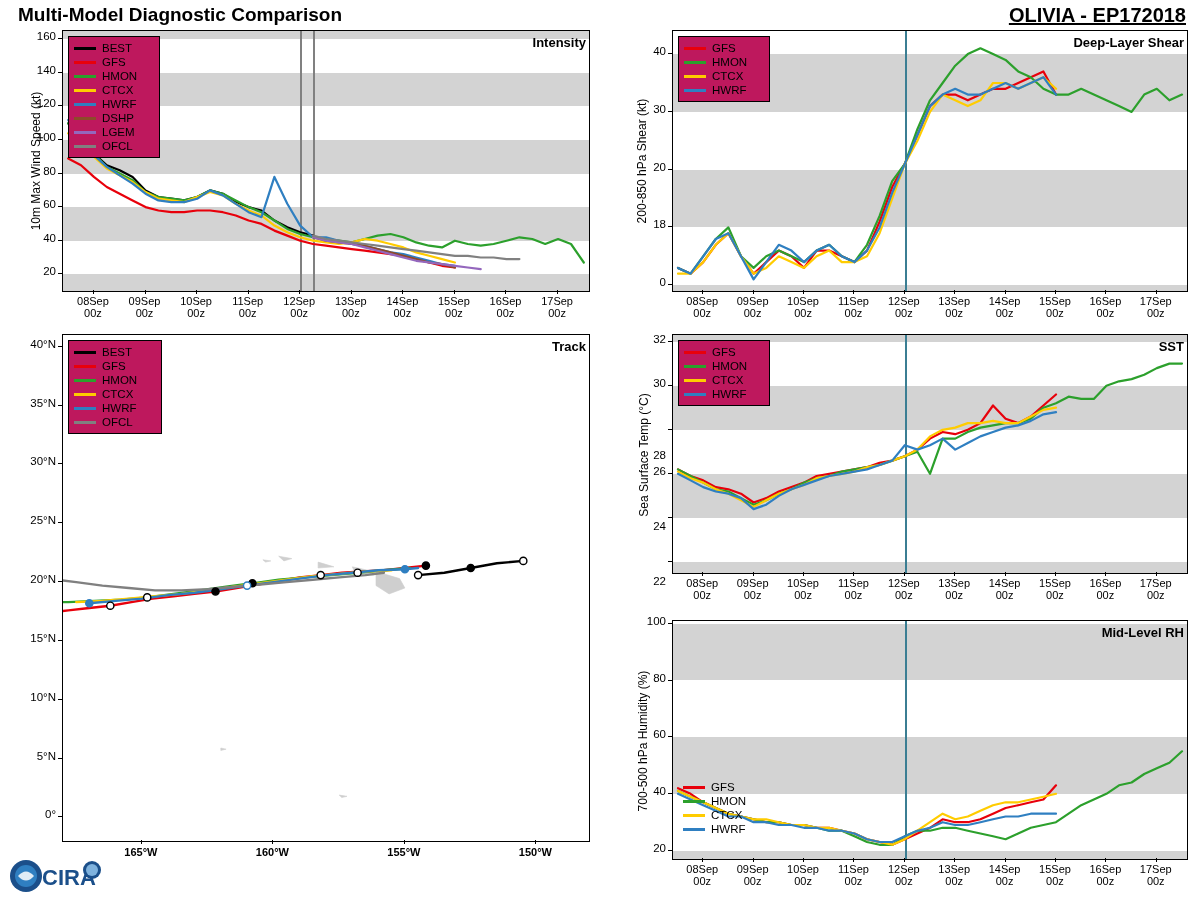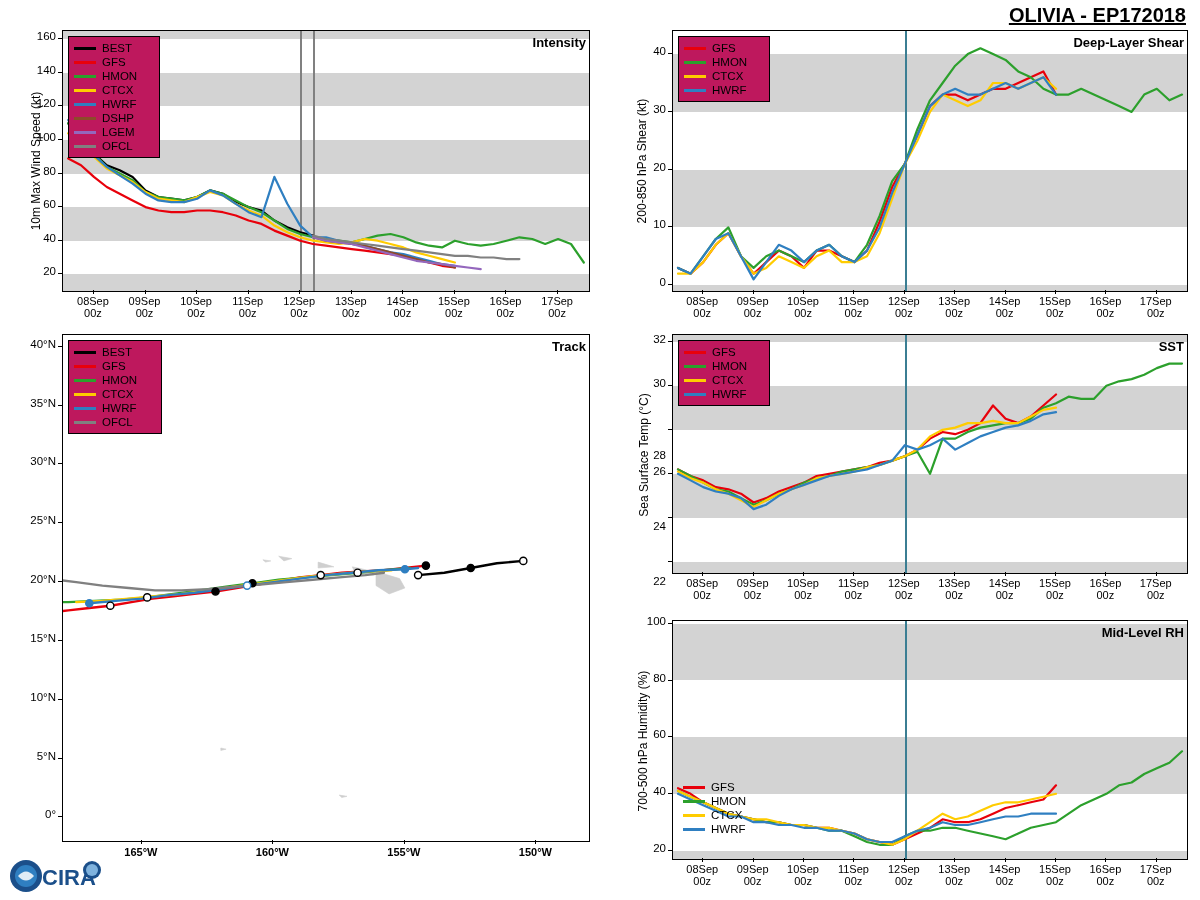--- a/index.html
+++ b/index.html
@@ -28,20 +28,21 @@
 
   svg.series{position:absolute;left:0;top:0;overflow:visible;}
 
   .logo{position:absolute;left:8px;bottom:4px;width:104px;height:40px;}
 </style>
 </head>
 <body>
 
 <div id="root">
 
+  <div class="title-left">Multi-Model Diagnostic Comparison</div>
   <div class="title-right">OLIVIA - EP172018</div>
 
   <div class="panel" id="panel-intensity" style="left:0;top:22px;width:600px;height:300px;">
     <div class="plotbox" id="box-intensity" style="left:62px;top:8px;width:528px;height:262px;">
         <div class="band" style="top:243.2258064516129px;height:16.774193548387103px;"></div>
         <div class="band" style="top:176.1290322580645px;height:33.54838709677418px;"></div>
         <div class="band" style="top:109.03225806451613px;height:33.54838709677418px;"></div>
         <div class="band" style="top:41.935483870967744px;height:33.54838709677419px;"></div>
         <div class="band" style="top:0px;height:8.387096774193548px;"></div>
         <div class="vline" style="left:237.21568627450975px;background:#808080;"></div>
@@ -233,21 +234,21 @@
           <polyline points="5.0,236.9 17.6,242.7 30.2,231.1 42.8,213.8 55.4,202.2 68.0,225.3 80.6,242.7 93.2,231.1 105.8,219.6 118.4,225.3 131.0,236.9 143.6,219.6 156.2,219.6 168.8,225.3 181.4,231.1 194.0,219.6 206.6,190.7 219.2,156.0 231.8,132.9 244.4,104.0 257.0,75.1 269.6,63.6 282.2,63.6 294.8,69.3 307.4,63.6 320.0,57.8 332.6,57.8 345.2,52.0 357.8,46.2 370.4,40.4 383.0,63.6" fill="none" stroke="#e8000b" stroke-width="2.2" stroke-linejoin="round" stroke-linecap="round"></polyline>
           <polyline points="5.0,236.9 17.6,242.7 30.2,225.3 42.8,208.0 55.4,196.4 68.0,225.3 80.6,236.9 93.2,225.3 105.8,219.6 118.4,225.3 131.0,231.1 143.6,219.6 156.2,213.8 168.8,225.3 181.4,231.1 194.0,213.8 206.6,184.9 219.2,150.2 231.8,132.9 244.4,98.2 257.0,69.3 269.6,52.0 282.2,34.7 294.8,23.1 307.4,17.3 320.0,23.1 332.6,28.9 345.2,40.4 357.8,46.2 370.4,57.8 383.0,63.6 395.6,63.6 408.2,57.8 420.8,63.6 433.4,69.3 446.0,75.1 458.6,80.9 471.2,63.6 483.8,57.8 496.4,69.3 509.0,63.6" fill="none" stroke="#2ca02c" stroke-width="2.2" stroke-linejoin="round" stroke-linecap="round"></polyline>
           <polyline points="5.0,242.7 17.6,242.7 30.2,231.1 42.8,213.8 55.4,202.2 68.0,225.3 80.6,242.7 93.2,236.9 105.8,225.3 118.4,231.1 131.0,236.9 143.6,225.3 156.2,219.6 168.8,231.1 181.4,231.1 194.0,225.3 206.6,202.2 219.2,167.6 231.8,132.9 244.4,109.8 257.0,80.9 269.6,63.6 282.2,69.3 294.8,75.1 307.4,69.3 320.0,52.0 332.6,52.0 345.2,57.8 357.8,52.0 370.4,46.2 383.0,57.8" fill="none" stroke="#ffcc00" stroke-width="2.2" stroke-linejoin="round" stroke-linecap="round"></polyline>
           <polyline points="5.0,236.9 17.6,242.7 30.2,225.3 42.8,208.0 55.4,202.2 68.0,225.3 80.6,248.4 93.2,231.1 105.8,213.8 118.4,219.6 131.0,231.1 143.6,219.6 156.2,213.8 168.8,225.3 181.4,231.1 194.0,219.6 206.6,196.4 219.2,161.8 231.8,132.9 244.4,104.0 257.0,75.1 269.6,63.6 282.2,57.8 294.8,63.6 307.4,63.6 320.0,57.8 332.6,52.0 345.2,57.8 357.8,52.0 370.4,46.2 383.0,63.6" fill="none" stroke="#2f7fc1" stroke-width="2.2" stroke-linejoin="round" stroke-linecap="round"></polyline>
         </svg>
       </div>
     <div class="panel-title" style="right:16px;top:13px;">Deep-Layer Shear</div>
     <div class="ylabel" style="left:-58px;top:132px;width:200px;text-align:center;transform:rotate(-90deg);">200-850 hPa Shear (kt)</div>
   <div class="ytick" style="left:24px;top:254.22222222222217px;width:42px;">0</div>
       <div class="tickmark" style="left:68px;top:262.2222222222222px;width:4px;height:1px;"></div>
-      <div class="ytick" style="left:24px;top:196.44444444444443px;width:42px;">10</div>
+      <div class="ytick" style="left:24px;top:196.44444444444443px;width:42px;">18</div>
       <div class="tickmark" style="left:68px;top:204.44444444444443px;width:4px;height:1px;"></div>
       <div class="ytick" style="left:24px;top:138.66666666666666px;width:42px;">20</div>
       <div class="tickmark" style="left:68px;top:146.66666666666666px;width:4px;height:1px;"></div>
       <div class="ytick" style="left:24px;top:80.88888888888889px;width:42px;">30</div>
       <div class="tickmark" style="left:68px;top:88.88888888888889px;width:4px;height:1px;"></div>
       <div class="ytick" style="left:24px;top:23.11111111111111px;width:42px;">40</div>
       <div class="tickmark" style="left:68px;top:31.11111111111111px;width:4px;height:1px;"></div>
       <div class="xtick" style="left:68.23529411764704px;top:273px;width:68px;">08Sep<br>00z</div>
       <div class="tickmark" style="left:102.23529411764704px;top:268px;width:1px;height:4px;"></div>
       <div class="xtick" style="left:118.62745098039213px;top:273px;width:68px;">09Sep<br>00z</div>

